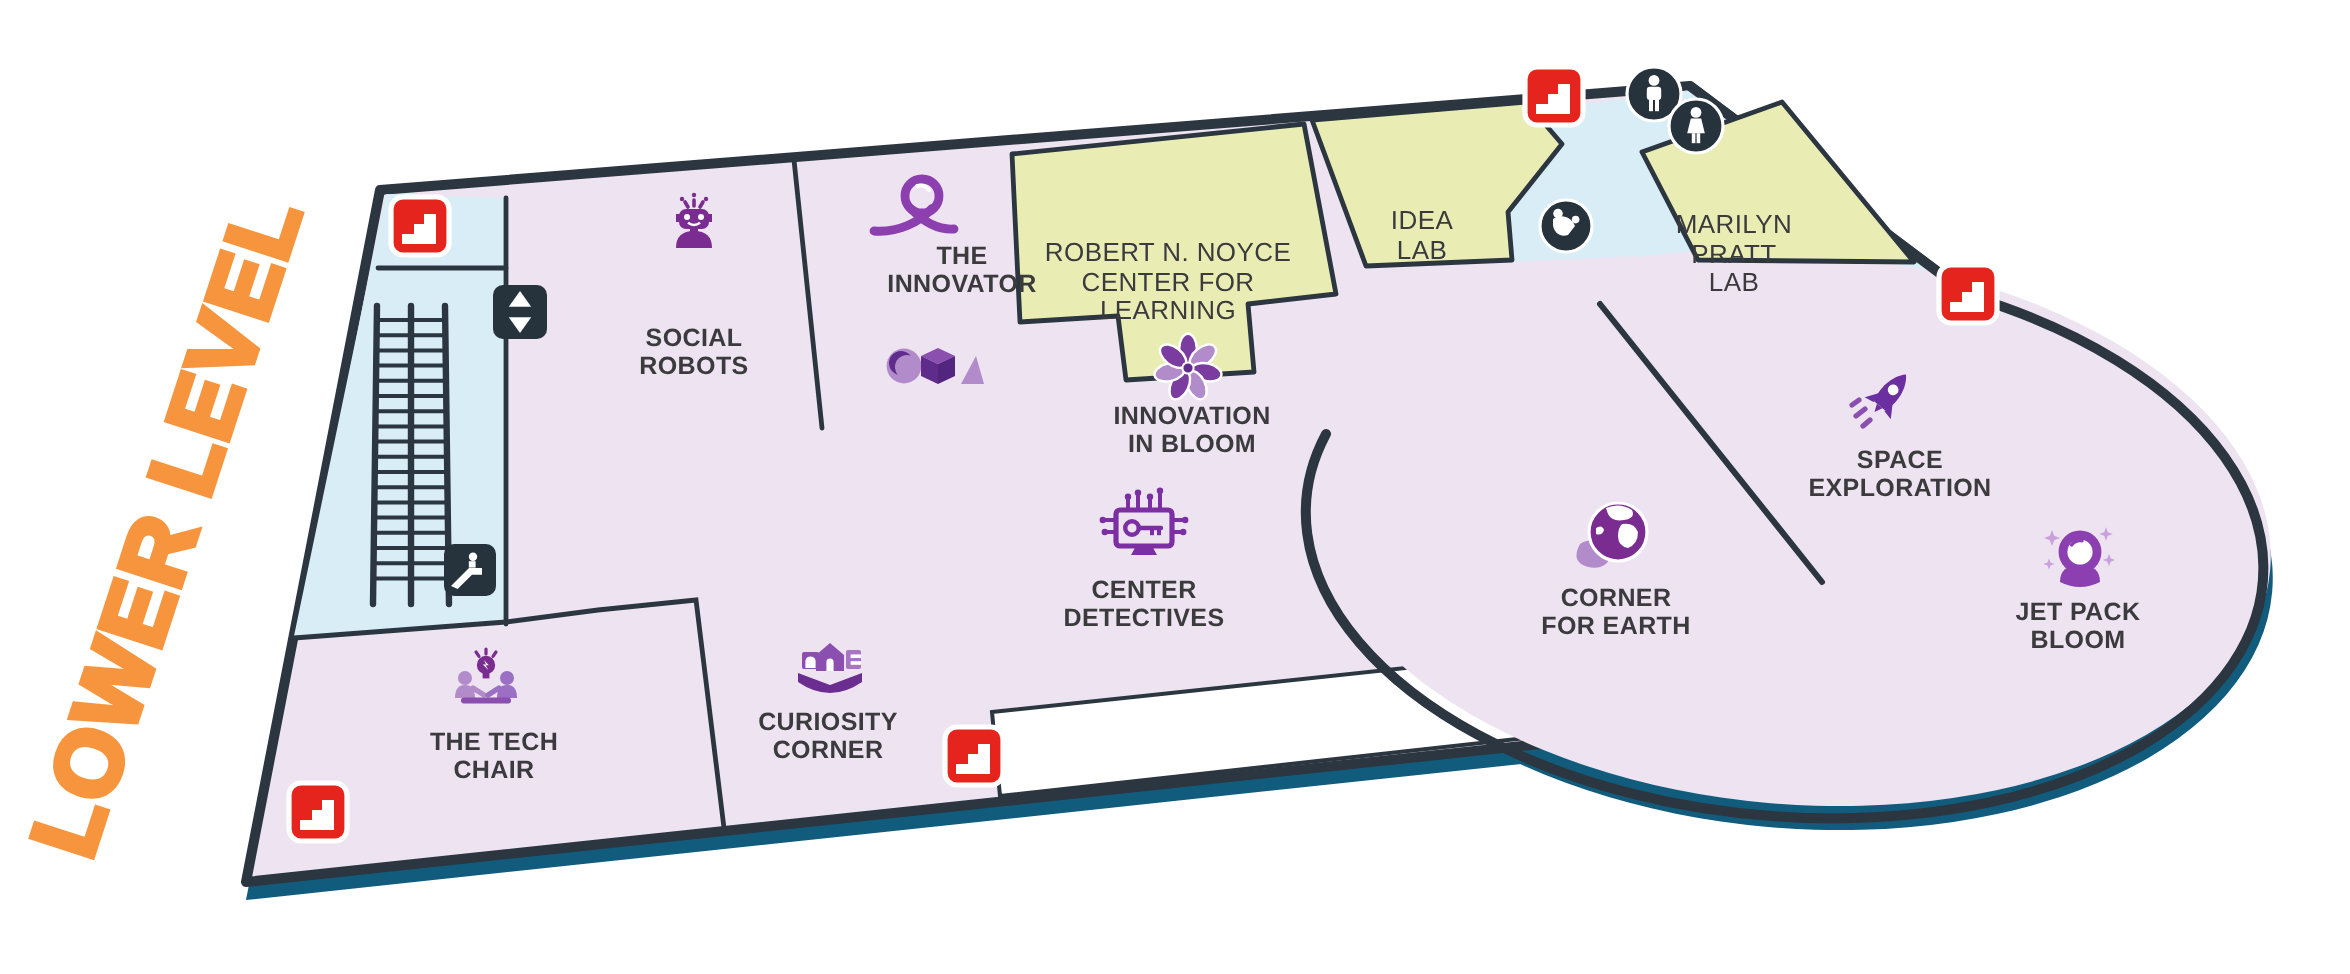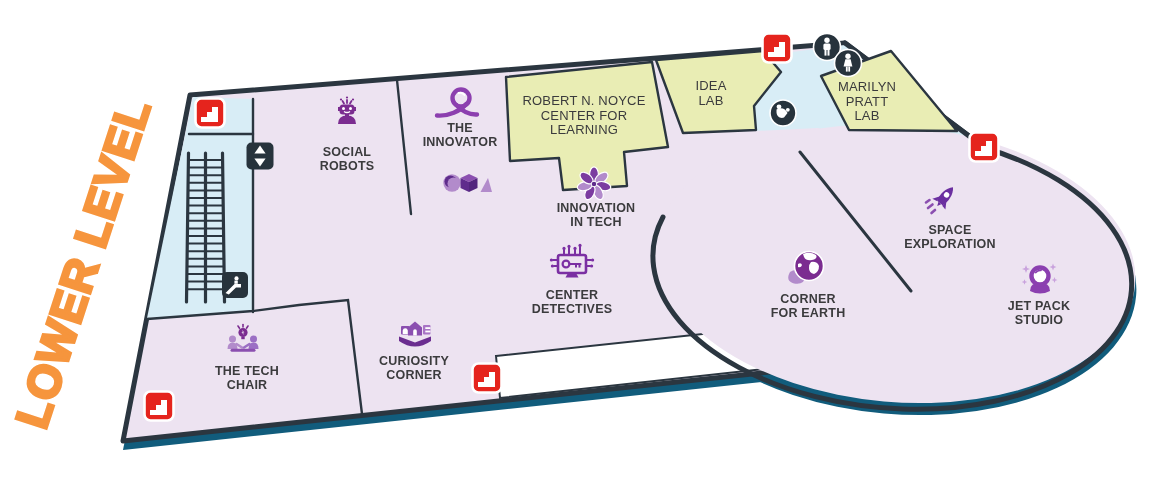--- a/index.html
+++ b/index.html
@@ -2,21 +2,21 @@
 <html><head>
 <meta charset="utf-8">
 <style>
   html,body{margin:0;padding:0;background:#ffffff;}
   #stage{position:relative;width:1175px;height:487px;background:#ffffff;overflow:hidden;
          font-family:"Liberation Sans",sans-serif;}
   #stage svg{position:absolute;left:0;top:0;}
   .lbl{position:absolute;transform:translate(-50%,-50%);white-space:pre-line;text-align:center;
        font-weight:bold;font-size:12.5px;line-height:14px;color:#3b3b3d;letter-spacing:.2px;}
   .lbl-room{position:absolute;transform:translate(-50%,-50%);white-space:pre-line;text-align:center;
-       font-weight:normal;font-size:13px;line-height:14.5px;color:#3b3b3d;letter-spacing:.2px;}
+       font-weight:normal;font-size:13px;line-height:14.5px;color:#3b3b3d;letter-spacing:.2px;margin-top:25px;}
   #level-title{position:absolute;left:83px;top:263px;transform:translate(-50%,-50%) rotate(-72deg);
        transform-origin:center;color:#f6953d;font-size:46px;font-weight:bold;letter-spacing:1px;
        white-space:nowrap;-webkit-text-stroke:3px #f6953d;}
 </style>
 </head>
 <body>
 
 <div id="stage">
 
 <svg width="1175" height="487" viewBox="0 0 1175 487">
@@ -268,32 +268,32 @@
 
 <div class="lbl-room" style="left:584px;top:116px">ROBERT N. NOYCE
 CENTER FOR
 LEARNING</div>
 <div class="lbl-room" style="left:711px;top:93px">IDEA
 LAB</div>
 <div class="lbl-room" style="left:867px;top:102px">MARILYN
 PRATT
 LAB</div>
 
-<div class="lbl" style="left:347px;top:159px">SOCIAL
+<div class="lbl" style="left:347px;top:176px">SOCIAL
 ROBOTS</div>
-<div class="lbl" style="left:460px;top:135px">THE
+<div class="lbl" style="left:481px;top:135px">THE
 INNOVATOR</div>
 <div class="lbl" style="left:596px;top:215px">INNOVATION
-IN TECH</div>
+IN BLOOM</div>
 <div class="lbl" style="left:572px;top:302px">CENTER
 DETECTIVES</div>
 <div class="lbl" style="left:808px;top:306px">CORNER
 FOR EARTH</div>
 <div class="lbl" style="left:950px;top:237px">SPACE
 EXPLORATION</div>
 <div class="lbl" style="left:1039px;top:313px">JET PACK
-STUDIO</div>
+BLOOM</div>
 <div class="lbl" style="left:247px;top:378px">THE TECH
 CHAIR</div>
 <div class="lbl" style="left:414px;top:368px">CURIOSITY
 CORNER</div>
 
 </div>
 
 </body></html>

